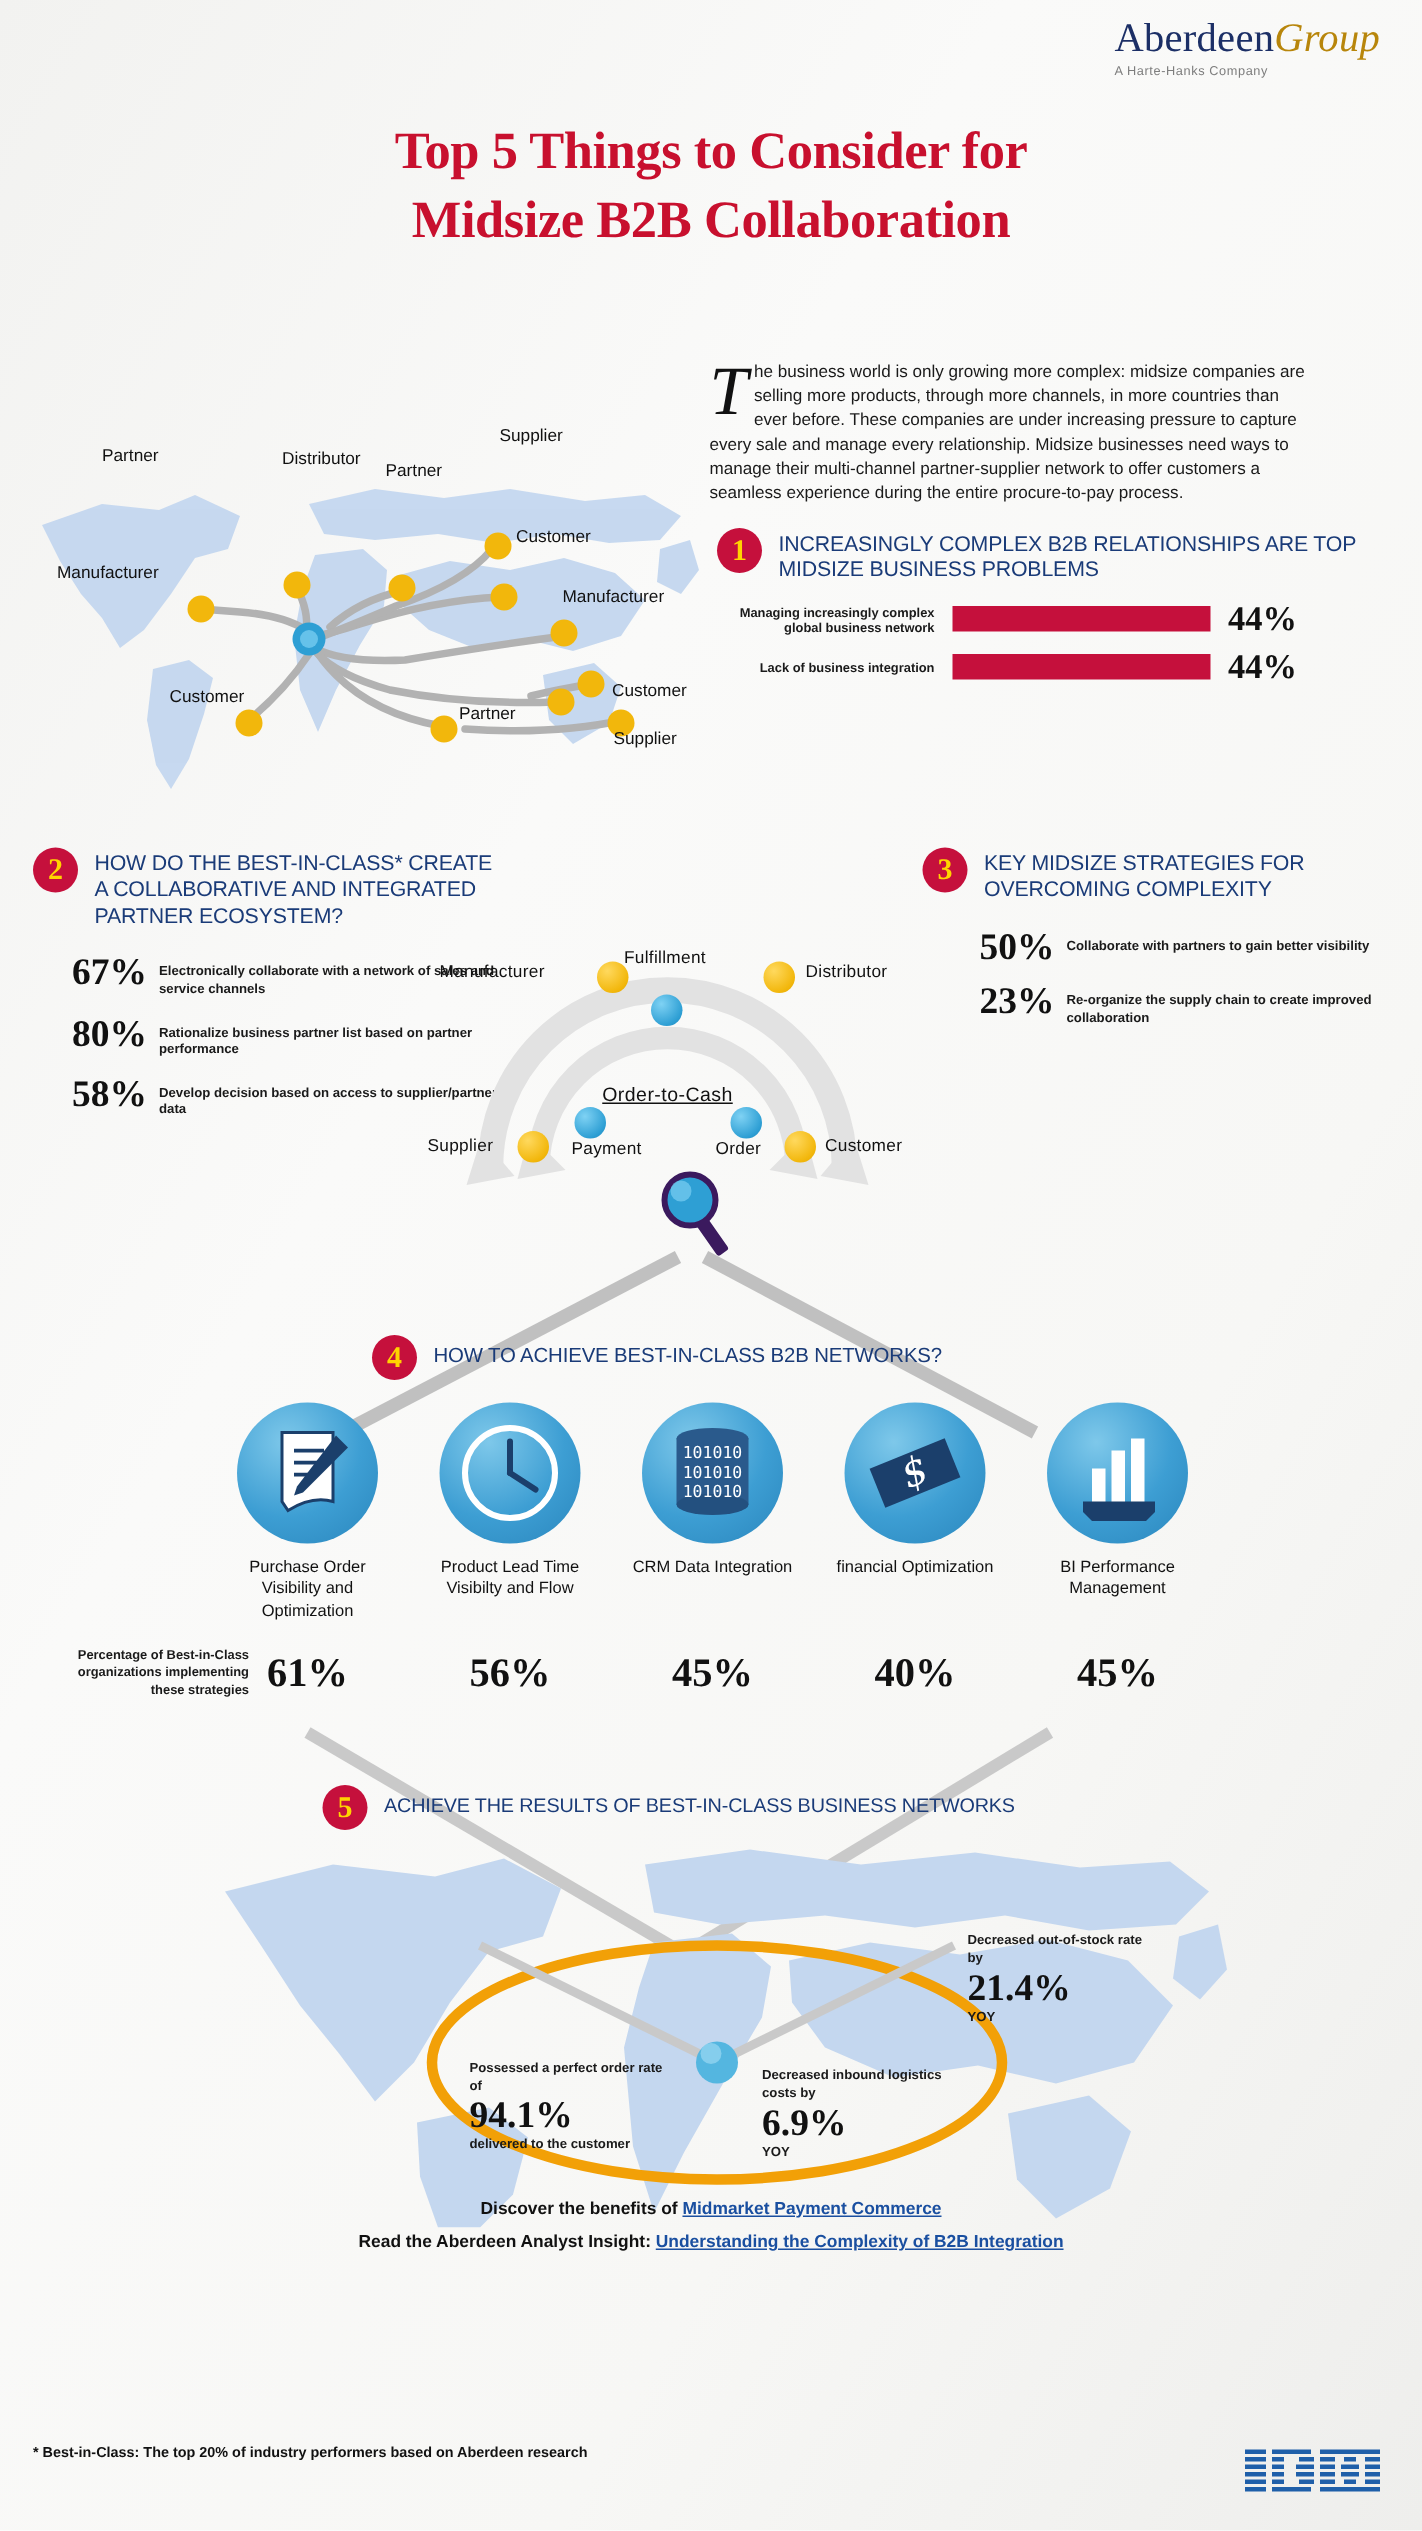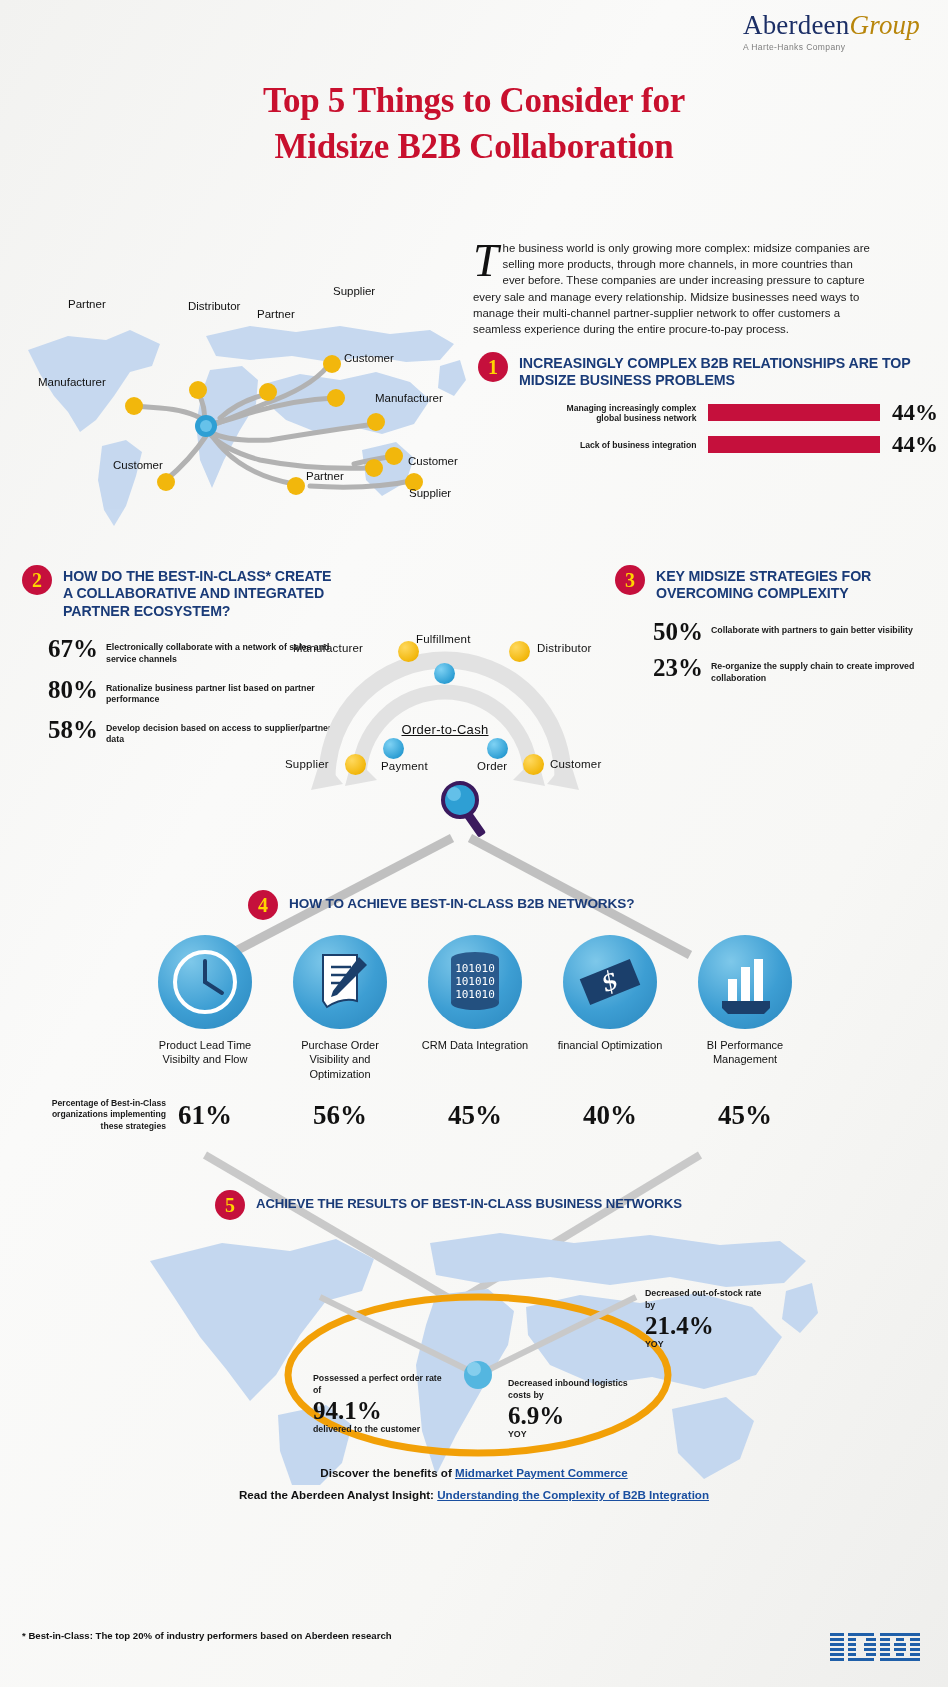--- a/index.html
+++ b/index.html
@@ -30,27 +30,27 @@
              line-height: .84; padding: 2px 4px 0 0; font-style: italic; color:#111; }
 
   
   .map-top { position: absolute; left: 10px; top: 300px; width: 460px; height: 250px; }
 
   
   .badge { width: 30px; height: 30px; border-radius: 50%; background: #c5103c;
            color: #ffd400; font-family: "Liberation Serif", serif; font-weight: bold;
            font-size: 20px; display: flex; align-items: center; justify-content: center; flex: none; }
   .sec-head { display: flex; align-items: flex-start; gap: 11px; }
-  .sec-title { color: #1a3b78; font-weight: bold; font-size: 14.2px; line-height: 1.23;
+  .sec-title { color: #1a3b78; font-weight: normal; font-size: 14.2px; line-height: 1.23;
                letter-spacing: -.1px; padding-top: 3px; }
 
   
   .sec1 { position: absolute; left: 478px; top: 352px; width: 460px; }
   .bars { margin-top: 10px; display: flex; flex-direction: column; gap: 6px; }
-  .barrow { display: flex; align-items: center; gap: 12px; justify-content: flex-end; }
+  .barrow { display: flex; align-items: center; gap: 12px; }
   .barlabel { width: 145px; text-align: right; font-size: 8.6px; line-height: 1.2;
               font-weight: bold; color: #1a1a1a; font-stretch: condensed; }
   .bar { height: 17px; background: #c5103c; }
   .barval { font-family: "Liberation Serif", serif; font-weight: bold; font-size: 23px; color: #111; }
 
   
   .sec2 { position: absolute; left: 22px; top: 565px; width: 310px; }
   .statlist { margin-top: 16px; }
   .stat { display: flex; align-items: flex-start; gap: 8px; margin-bottom: 11px; }
   .stat .pct { font-family: "Liberation Serif", serif; font-weight: bold; font-size: 25px;
@@ -285,37 +285,37 @@
   <div class="sec4">
     <div class="sec-head">
       <div class="badge">4</div>
       <div class="sec-title">HOW TO ACHIEVE BEST-IN-CLASS B2B NETWORKS?</div>
     </div>
   </div>
 
   <div class="icons" id="sec4-icons">
       <div class="iconcol">
         <div class="circle"><svg viewBox="0 0 94 94" width="94" height="94">
-            <circle cx="47" cy="47" r="30" fill="none" stroke="#ffffff" stroke-width="4"></circle>
-            <line x1="47" y1="47" x2="47" y2="26" stroke="#1b3f6b" stroke-width="4" stroke-linecap="round"></line>
-            <line x1="47" y1="47" x2="64" y2="58" stroke="#1b3f6b" stroke-width="4" stroke-linecap="round"></line>
-          </svg></div>
-        <div class="icap">Product Lead Time Visibilty and Flow</div>
-      </div>
-      <div class="iconcol">
-        <div class="circle"><svg viewBox="0 0 94 94" width="94" height="94">
             <g>
               <path d="M30 20 L64 20 L64 66 Q50 62 34 72 L30 66 Z" fill="#ffffff" stroke="#1b3f6b" stroke-width="2"></path>
               <line x1="38" y1="32" x2="58" y2="32" stroke="#1b3f6b" stroke-width="2.5"></line>
               <line x1="38" y1="40" x2="58" y2="40" stroke="#1b3f6b" stroke-width="2.5"></line>
               <line x1="38" y1="48" x2="54" y2="48" stroke="#1b3f6b" stroke-width="2.5"></line>
               <path d="M66 22 L74 30 L44 60 L38 62 L40 56 Z" fill="#1b3f6b"></path>
             </g>
           </svg></div>
         <div class="icap">Purchase Order Visibility and Optimization</div>
+      </div>
+      <div class="iconcol">
+        <div class="circle"><svg viewBox="0 0 94 94" width="94" height="94">
+            <circle cx="47" cy="47" r="30" fill="none" stroke="#ffffff" stroke-width="4"></circle>
+            <line x1="47" y1="47" x2="47" y2="26" stroke="#1b3f6b" stroke-width="4" stroke-linecap="round"></line>
+            <line x1="47" y1="47" x2="64" y2="58" stroke="#1b3f6b" stroke-width="4" stroke-linecap="round"></line>
+          </svg></div>
+        <div class="icap">Product Lead Time Visibilty and Flow</div>
       </div>
       <div class="iconcol">
         <div class="circle"><svg viewBox="0 0 94 94" width="94" height="94">
             <ellipse cx="47" cy="24" rx="24" ry="7" fill="#2a5a8c"></ellipse>
             <rect x="23" y="24" width="48" height="44" fill="#2a5a8c"></rect>
             <ellipse cx="47" cy="68" rx="24" ry="7" fill="#23507f"></ellipse>
             <g fill="#ffffff" font-family="DejaVu Sans Mono, monospace" font-size="11" text-anchor="middle">
               <text x="47" y="37">101010</text>
               <text x="47" y="50">101010</text>
               <text x="47" y="63">101010</text>

